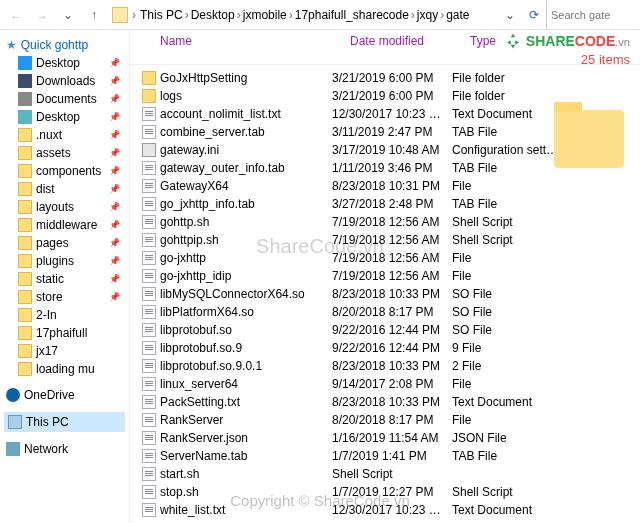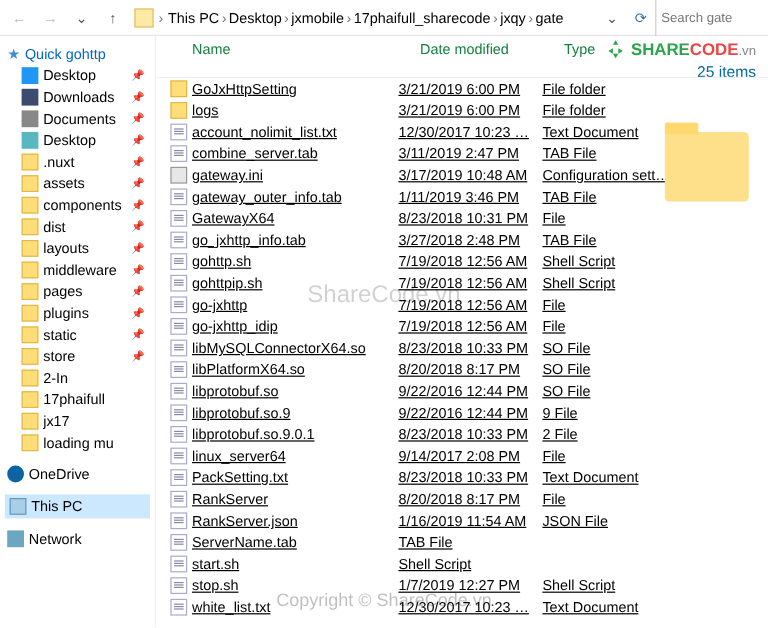--- a/index.html
+++ b/index.html
@@ -9,44 +9,44 @@
   .nav-btn.disabled { color: #bbb; }
   .breadcrumb { flex: 1; display: flex; align-items: center; gap: 2px; padding: 0 4px; font-size: 12px; }
   .bc-icon { width: 16px; height: 16px; background: #ffe9a6; border: 1px solid #e0c068; display: inline-block; }
   .bc-sep { color: #777; padding: 0 2px; }
   .bc-seg { white-space: nowrap; }
   .refresh { width: 20px; height: 24px; display: flex; align-items: center; justify-content: center; color: #3a6ea5; }
   .search-box { width: 90px; border-left: 1px solid #ccc; display: flex; align-items: center; padding: 0 4px; color: #777; font-size: 11px; height: 30px; }
   .brand { position: absolute; top: 32px; right: 10px; text-align: right; }
   .brand-logo { display: flex; align-items: center; gap: 4px; font-weight: 700; font-size: 14px; color: #333; justify-content: flex-end; }
   .brand-logo svg { width: 18px; height: 18px; }
-  .brand-count { font-size: 13px; padding-top: 2px; color:#0369a1; }
+  .brand-count { font-size: 13px; padding-top: 2px; color:#ef4444; }
   .content { display: flex; height: calc(100% - 30px); }
   .sidebar { width: 130px; padding: 6px 4px; border-right: 1px solid #f0f0f0; overflow: hidden; }
   .side-head { display: flex; align-items: center; gap: 4px; padding: 2px 2px; font-size: 12px; }
   .side-head.qa { color: #0066cc; font-weight:400;}
   .star { color: #3a8fd6; }
   .side-item { display: flex; align-items: center; gap: 4px; padding: 2px 6px 2px 14px; font-size: 12px; position: relative; }
   .pin { position: absolute; right: 4px; color: #aaa; font-size: 9px; }
   .ico { width: 14px; height: 14px; display: inline-block; flex-shrink:0;}
   .ico.folder { background: #ffde7a; border: 1px solid #e0b84c; }
   .ico.desktop { background: #2196f3; }
   .ico.download { background: #3c4c6e; }
   .ico.doc { background: #888; }
   .ico.pic { background: #59b7c1; }
   .ico.onedrive { background: #0a64a4; border-radius: 50%; }
   .ico.thispc { background: #a7cfe8; border:1px solid #6798c0;}
   .ico.network { background:#6aa7c1;}
   .main { flex: 1; position: relative; overflow: hidden; }
-  .list-header { display: flex; padding: 4px 8px 16px 30px; font-size: 12px; color: #15803d; border-bottom: 1px solid #f0f0f0; }
+  .list-header { display: flex; padding: 4px 8px 16px 30px; font-size: 12px; color: #a21caf; border-bottom: 1px solid #f0f0f0; }
   .col-name { width: 190px; }
   .col-date { width: 120px; }
   .col-type { width: 110px; }
   .list-body { overflow-y: auto; height: calc(100% - 24px); padding: 2px 0; }
-  .row { display: flex; align-items: flex-start; padding: 0 8px 0 12px; height: 18px; font-size: 12px; text-decoration: underline; }
+  .row { display: flex; align-items: flex-end; padding: 0 8px 0 12px; height: 18px; font-size: 12px; }
   .row .ico { margin-right: 4px; }
   .ico.fileimg { background:#fff; border:1px solid #aac; position:relative;}
   .ico.fileimg::after{content:""; position:absolute; left:2px; right:2px; top:3px; height:1px; background:#88a; box-shadow:0 2px 0 #88a, 0 4px 0 #88a;}
   .ico.gear { background:#e7e7e7; border:1px solid #999;}
   .big-folder { position: absolute; right: 16px; top: 80px; width: 70px; height: 58px; background: #ffe08a; border-radius: 4px; }
   .big-folder::before { content: ""; position: absolute; top: -8px; left: 0; width: 28px; height: 10px; background: #ffd970; border-radius: 2px 2px 0 0; }
   .watermark { position: absolute; top: 235px; left: 50%; transform: translateX(-50%); font-size: 20px; color: rgba(0,0,0,0.18); font-weight:400; pointer-events:none;}
   .watermark2 { position: absolute; bottom: 14px; left: 50%; transform: translateX(-50%); font-size: 15px; color: rgba(0,0,0,0.25); pointer-events:none;}
   .list-body::-webkit-scrollbar{width:0;}
 </style>
@@ -296,20 +296,21 @@
           <div class="col-date">8/20/2018 8:17 PM</div>
           <div class="col-type">File</div>
         </div>
         <div class="row">
           <div class="col-name" style="display: flex; align-items: center;"><span class="ico fileimg"></span>RankServer.json</div>
           <div class="col-date">1/16/2019 11:54 AM</div>
           <div class="col-type">JSON File</div>
         </div>
         <div class="row">
           <div class="col-name" style="display: flex; align-items: center;"><span class="ico fileimg"></span>ServerName.tab</div>
+          <div class="col-date">1/7/2019 1:41 PM</div>
           <div class="col-type">TAB File</div>
         </div>
         <div class="row">
           <div class="col-name" style="display: flex; align-items: center;"><span class="ico fileimg"></span>start.sh</div>
           <div class="col-type">Shell Script</div>
         </div>
         <div class="row">
           <div class="col-name" style="display: flex; align-items: center;"><span class="ico fileimg"></span>stop.sh</div>
           <div class="col-date">1/7/2019 12:27 PM</div>
           <div class="col-type">Shell Script</div>

